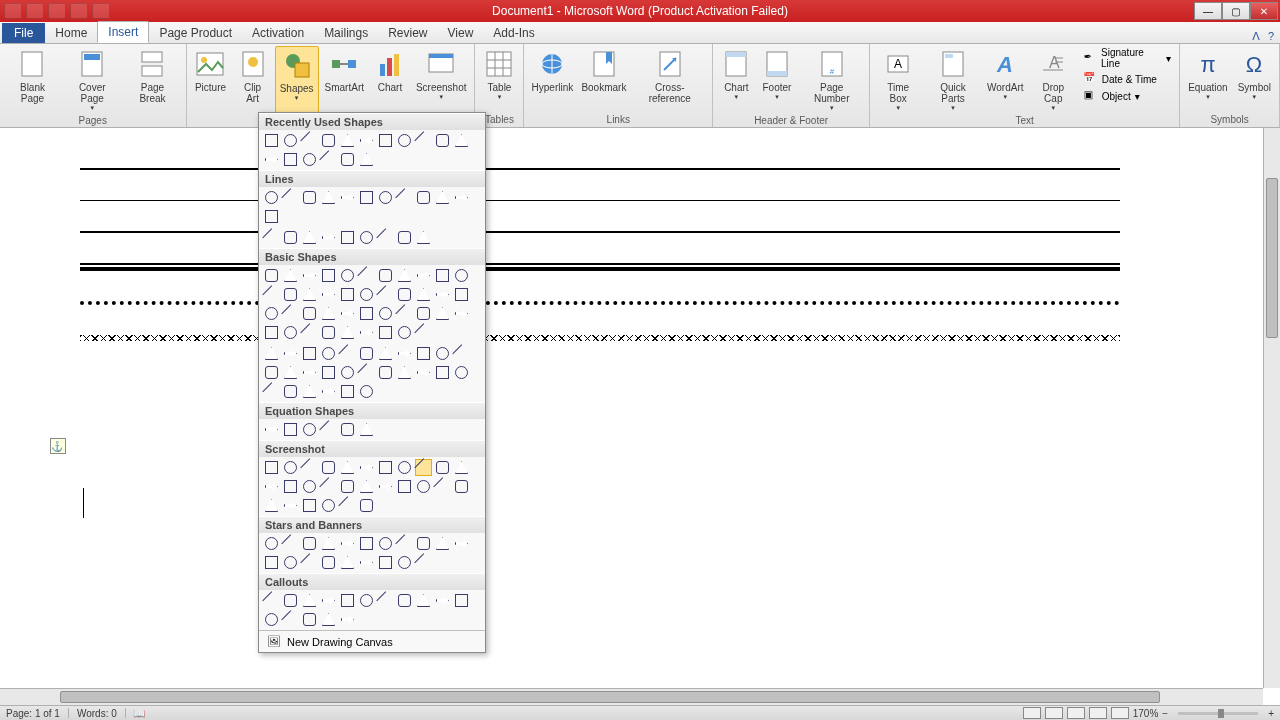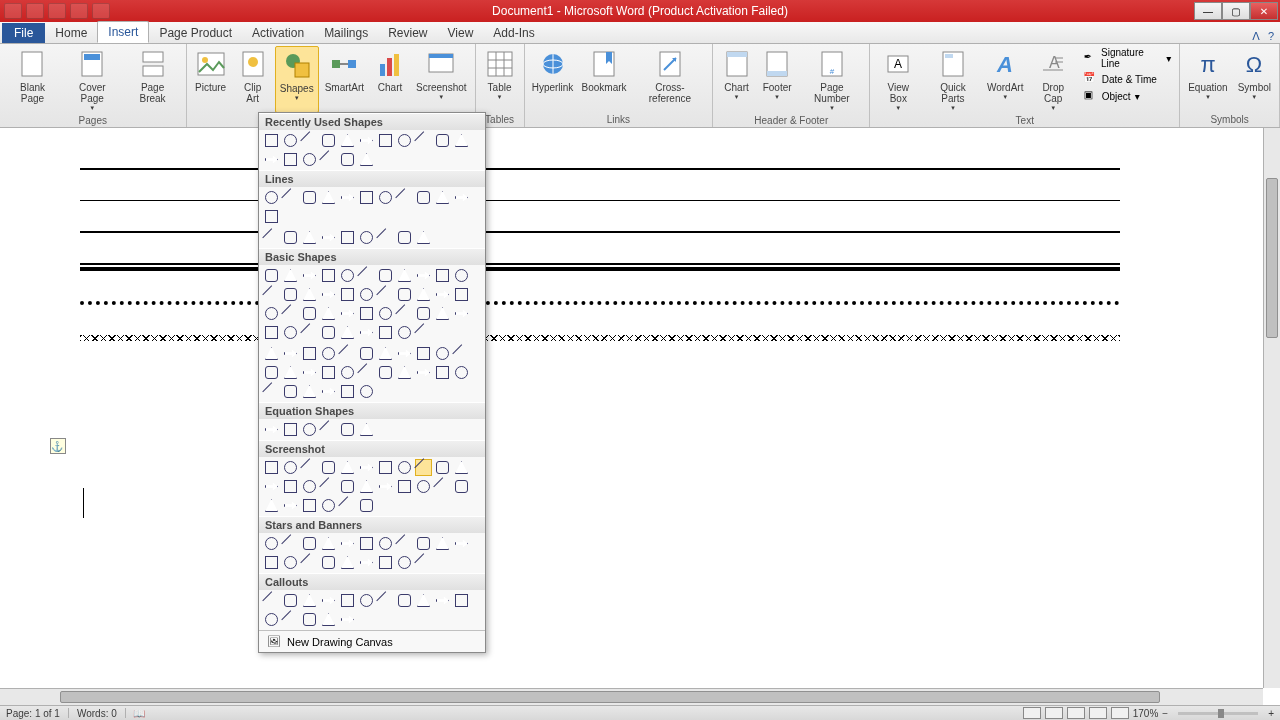--- a/index.html
+++ b/index.html
@@ -305,21 +305,21 @@
 
   <div class="group">
     <div class="group-items">
       <div class="rbtn">
           <div class="icon">
             <svg width="24" height="28">
               <rect x="2" y="6" width="20" height="16" fill="#fff" stroke="#888"></rect>
               <text x="12" y="18" font-size="12" text-anchor="middle">A</text>
             </svg>
           </div>
-          <div class="lbl">View
+          <div class="lbl">Time
 Box</div>
           <div class="dd">▾</div>
         </div>
       <div class="rbtn">
           <div class="icon">
             <svg width="24" height="28">
               <rect x="2" y="2" width="20" height="24" fill="#fff" stroke="#888"></rect>
               <rect x="4" y="4" width="8" height="4" fill="#c0d8f0"></rect>
             </svg>
           </div>

